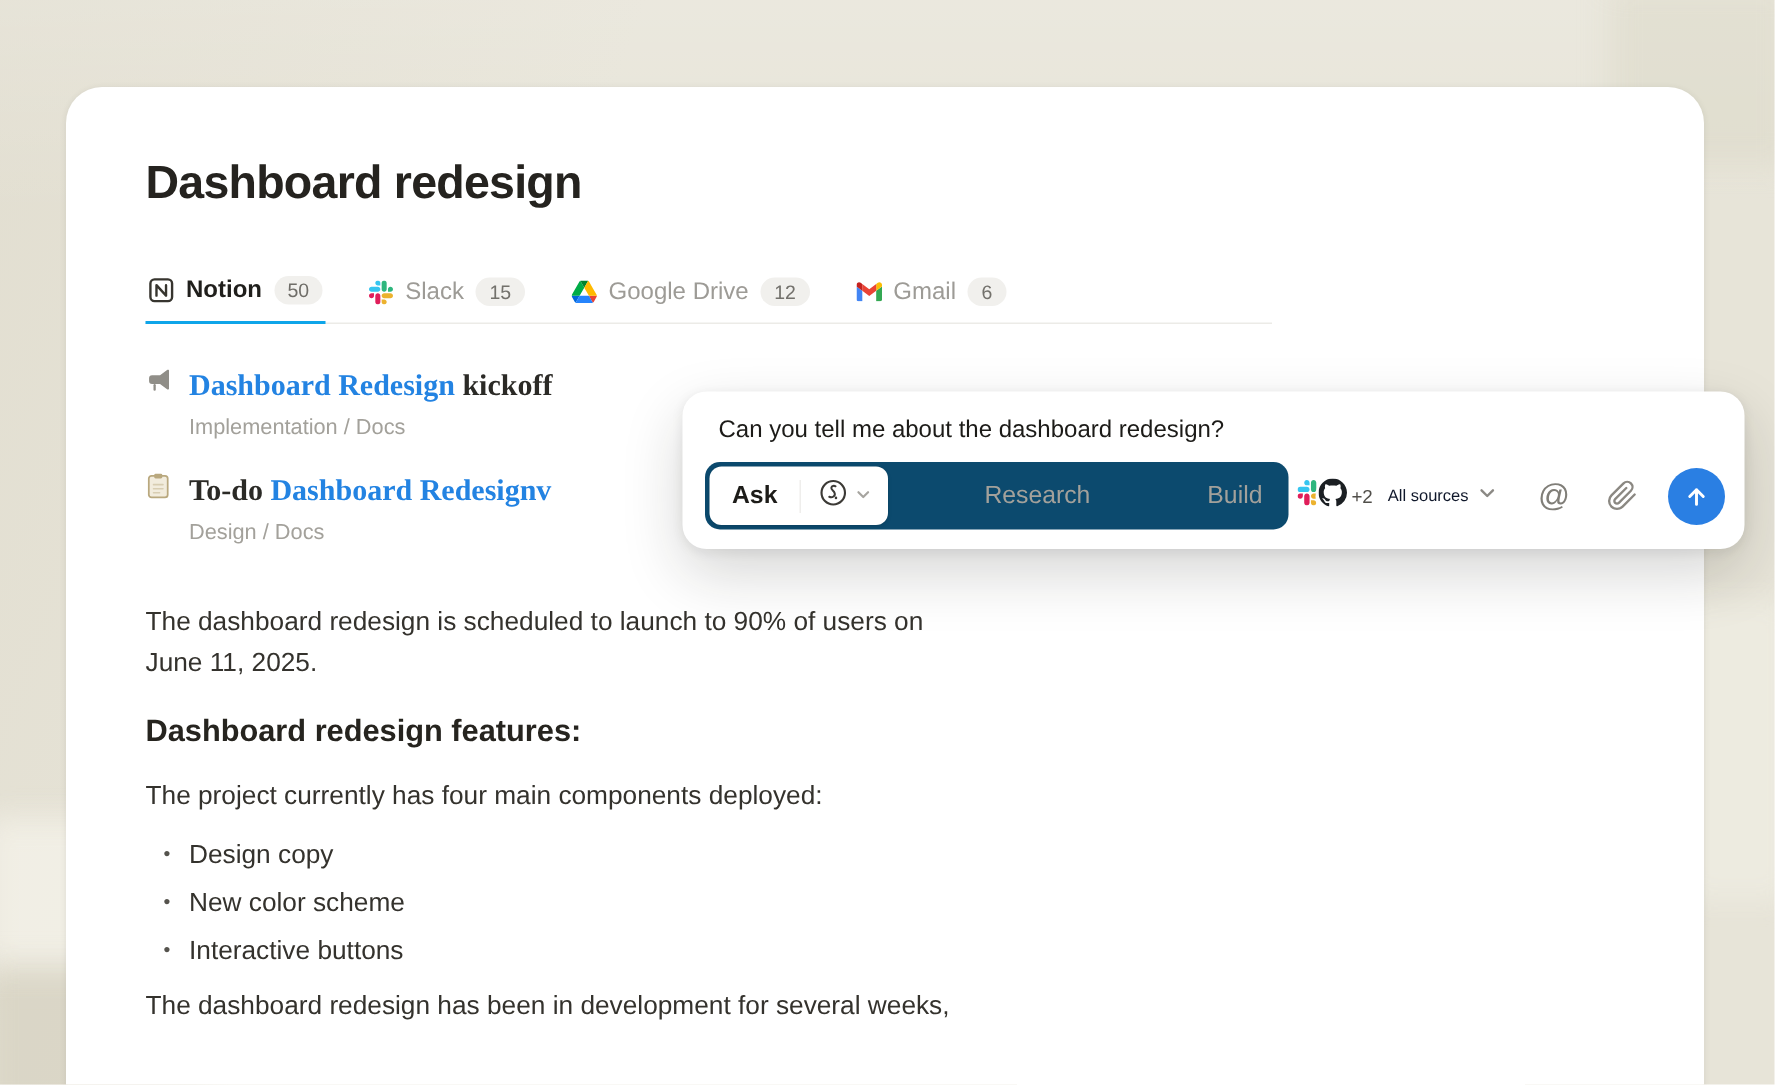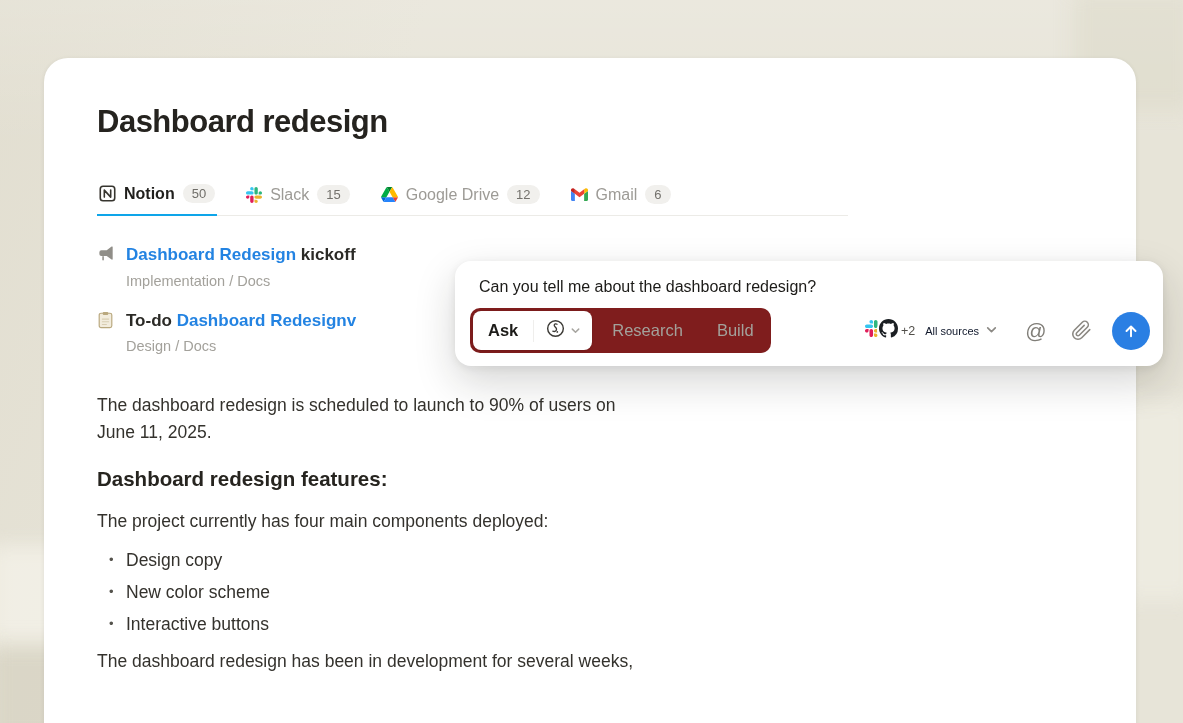--- a/index.html
+++ b/index.html
@@ -47,21 +47,21 @@
     background:#f900; background:#f1f0ed; color:#73716c;
     font-size:13px; font-weight:400; border-radius:11px; padding:3px 9px; line-height:1;
   }
   .tab.active .count { color:#6f6d68; }
   .tab svg { display:block; }
 
   
   .results { margin-top:27px; }
   .result { display:flex; gap:10px; margin-bottom:20px; }
   .result-icon { width:19px; padding-top:2px; flex:none; }
-  .result-title { font-size:17px; font-weight:600; color:#2b2a26; line-height:1.45; }
+  .result-title { font-size:20px; font-weight:600; color:#2b2a26; line-height:1.45;font-family:Liberation Serif, serif; }
   .result-title .link { color:#2383e2; cursor:pointer; }
   .result-sub { font-size:14.5px; color:#a3a19b; margin-top:5px; }
 
   
   .doc { margin-top:38px; width:560px; color:#34322d; }
   .doc p { font-size:17.5px; line-height:27px; }
   .doc .p1 { max-width:545px; }
   .doc h2 { font-size:20.5px; font-weight:700; color:#26241f; margin:21px 0 17px; }
   .doc ul { list-style:none; margin:9px 0 8px 12px; }
   .doc li { font-size:17.5px; line-height:32px; position:relative; padding-left:17px; }
@@ -69,21 +69,21 @@
 
   
   .chatbox {
     position:absolute; left:455px; top:261px; width:708px; z-index:10;
     background:#fff; border-radius:16px;
     box-shadow:0 16px 40px rgba(30,28,20,.18), 0 2px 8px rgba(30,28,20,.08);
   }
   .chat-question { padding:17px 24px 5px; font-size:16px; color:#1c1b18; }
   .chat-controls { display:flex; align-items:center; padding:7px 13px 13px 15px; }
   .segmented {
-    display:flex; align-items:center; background:#7f1d1d; border-radius:10px; height:45px;
+    display:flex; align-items:center; background:#0c4a6e; border-radius:10px; height:45px;gap:44px;
   }
   .mode-active-group {
     display:flex; align-items:center; align-self:stretch; margin:3px;
     background:#fff; border-radius:8px;
     box-shadow:0 1px 3px rgba(0,0,0,.10), 0 0 0 .5px rgba(0,0,0,.03);
   }
   .mode-ask { padding:0 15px; font-size:16.5px; font-weight:600; color:#1d1c19; cursor:pointer; display:flex; align-items:center; align-self:stretch; }
   .seg-divider { width:1px; height:22px; background:#efeeec; }
   .mode-model { display:flex; align-items:center; gap:4px; padding:0 11px; cursor:pointer; align-self:stretch; }
   .mode { padding:12px 17px; font-size:16.5px; color:#a3a19b; cursor:pointer; line-height:39px; }

